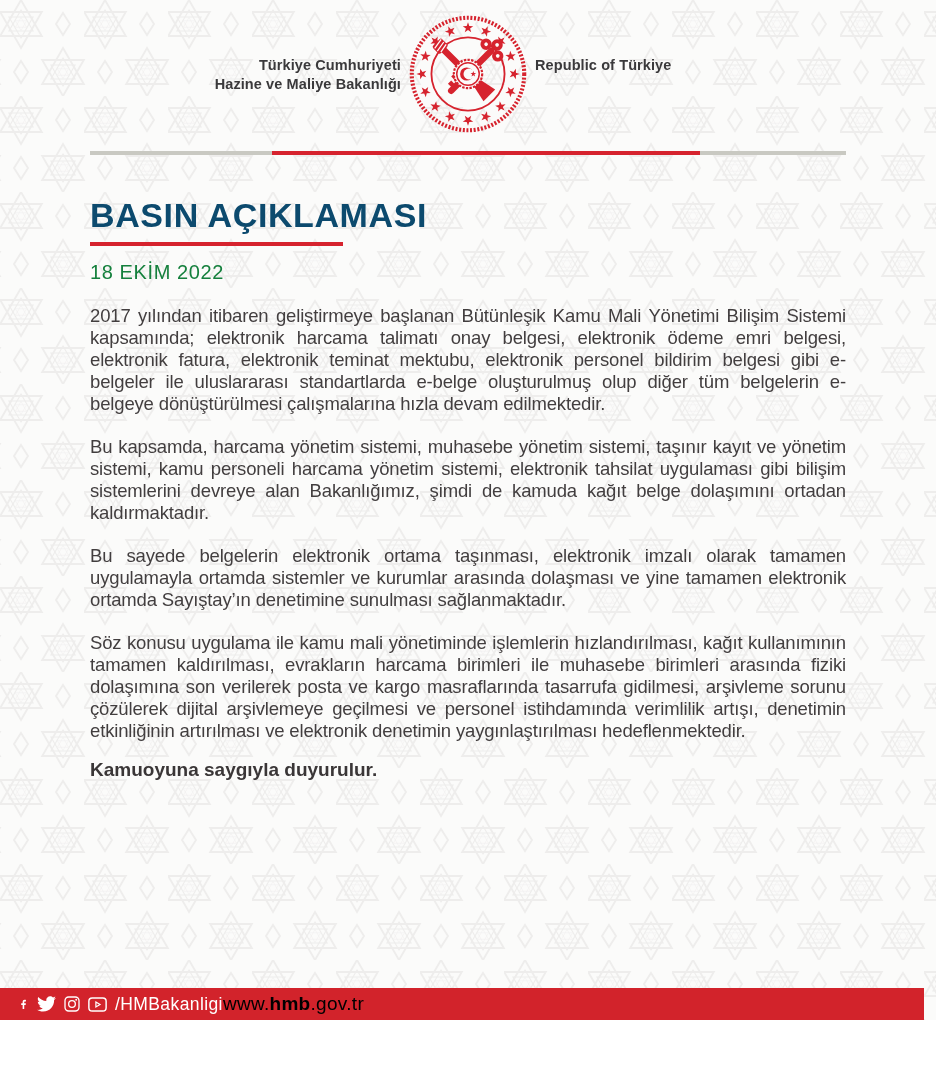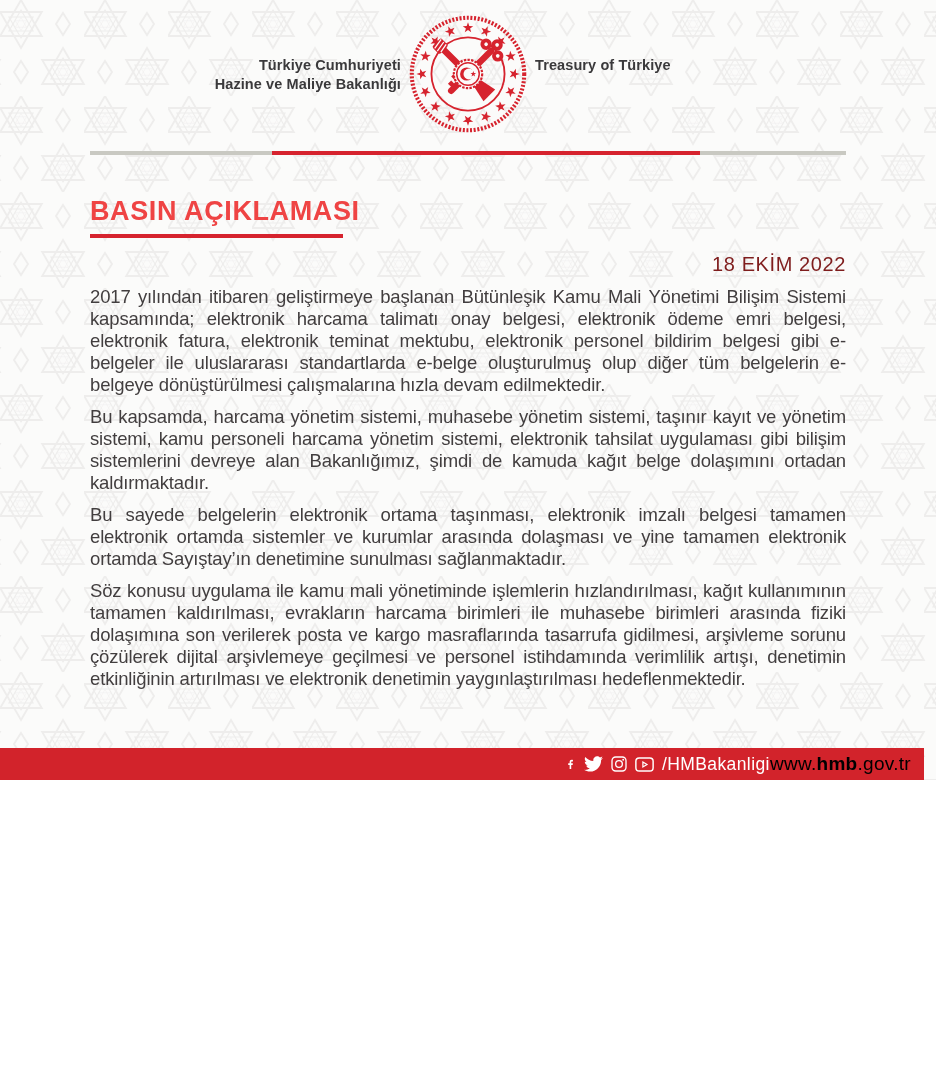--- a/index.html
+++ b/index.html
@@ -1,18 +1,18 @@
 <!DOCTYPE html>
 <html lang="tr"><head>
 <meta charset="utf-8">
 <style>
   * { margin:0; padding:0; box-sizing:border-box; }
   html,body { background:#ffffff; }
   .page {
-    position:relative; width:936px; height:780px; overflow:hidden;
+    position:relative; width:936px; height:1020px; overflow:hidden;
     background:#fbfbfa; font-family:"Liberation Sans", sans-serif;
     margin:0 auto;
   }
   .bg { position:absolute; inset:0; z-index:0; }
   .layer { position:relative; z-index:1; }
 
   
   .header { position:absolute; top:0; left:0; right:0; height:160px; }
   .org-block { position:absolute; top:56px; font-size:14.5px; line-height:19px;
     color:#3a393b; font-weight:bold; letter-spacing:0.1px; }
@@ -21,32 +21,32 @@
   .logo { position:absolute; top:10px; left:50%; transform:translateX(-50%); }
 
   
   .divider { position:absolute; top:151px; left:90px; width:756px; height:4px;
     background:#c9c9c2; }
   .divider-red { position:absolute; top:0; left:182px; width:428px; height:4px;
     background:#d6232e; }
 
   
   .content { position:absolute; top:196px; left:90px; width:756px; color:#423e3f; }
-  .doc-title { font-size:27px; font-weight:bold; color:#ef4444; letter-spacing:0.6px; }
+  .doc-title { font-size:34px; font-weight:bold; color:#0c4a6e; letter-spacing:0.6px; }
   .title-underline { width:253px; height:4px; background:#d6232e; margin-top:7px; }
-  .doc-date { text-align:right; font-size:20px; color:#7f1d1d; margin-top:15px;
+  .doc-date { font-size:20px; color:#15803d; margin-top:15px;
     letter-spacing:0.6px; }
   .content p { font-size:18.5px; line-height:22px; letter-spacing:-0.15px;
-    text-align:justify; margin-top:10px; }
+    text-align:justify; margin-top:21px; }
   .content p.first { }
   .closing { font-size:19px; font-weight:bold; margin-top:17px; color:#3a3637; }
 
   
   .footer { position:absolute; left:0; right:12px; bottom:0; height:32px;
-    background:#d2232b; display:flex; align-items:center; justify-content:flex-end;
+    background:#d2232b; display:flex; align-items:center; justify-content:flex-start;
     padding:0 13px 0 18px; z-index:2; }
   .social { display:flex; align-items:center; gap:8px; color:#ffffff; }
   .social svg { display:block; }
   .handle { font-size:17.5px; letter-spacing:0.4px; color:#ffffff; }
   .website { font-size:19px; color:#000000; letter-spacing:0.3px; }
   .website b { font-weight:bold; }
 </style>
 </head>
 <body>
 
@@ -131,38 +131,39 @@
           <circle cx="70" cy="70" r="15.5" fill="#fbfbfa" stroke="#d6232e" stroke-width="2.4" stroke-dasharray="2.6,1.4"></circle>
           <circle cx="70" cy="70" r="12.3" fill="#fbfbfa" stroke="#d6232e" stroke-width="1.6"></circle>
           <circle cx="68.5" cy="70" r="7.2"></circle>
           <circle cx="71" cy="70" r="5.9" fill="#fbfbfa"></circle>
           <use href="#star5" transform="translate(75.8,70) scale(0.55)"></use>
         </g>
       </svg>
     </div>
 
     <div class="org-block org-en">
-      <div>Treasury of Türkiye</div>
+      <div>Republic of Türkiye</div>
     </div>
   </div>
 
   <div class="divider layer">
     <div class="divider-red"></div>
   </div>
 
   <div class="content layer">
     <div class="doc-title">BASIN AÇIKLAMASI</div>
     <div class="title-underline"></div>
     <div class="doc-date">18 EKİM 2022</div>
 
     <p class="first">2017 yılından itibaren geliştirmeye başlanan Bütünleşik Kamu Mali Yönetimi Bilişim Sistemi kapsamında; elektronik harcama talimatı onay belgesi, elektronik ödeme emri belgesi, elektronik fatura, elektronik teminat mektubu, elektronik personel bildirim belgesi gibi e-belgeler ile uluslararası standartlarda e-belge oluşturulmuş olup diğer tüm belgelerin e-belgeye dönüştürülmesi çalışmalarına hızla devam edilmektedir.</p>
     <p>Bu kapsamda, harcama yönetim sistemi, muhasebe yönetim sistemi, taşınır kayıt ve yönetim sistemi, kamu personeli harcama yönetim sistemi, elektronik tahsilat uygulaması gibi bilişim sistemlerini devreye alan Bakanlığımız, şimdi de kamuda kağıt belge dolaşımını ortadan kaldırmaktadır.</p>
-    <p>Bu sayede belgelerin elektronik ortama taşınması, elektronik imzalı belgesi tamamen elektronik ortamda sistemler ve kurumlar arasında dolaşması ve yine tamamen elektronik ortamda Sayıştay’ın denetimine sunulması sağlanmaktadır.</p>
+    <p>Bu sayede belgelerin elektronik ortama taşınması, elektronik imzalı olarak tamamen uygulamayla ortamda sistemler ve kurumlar arasında dolaşması ve yine tamamen elektronik ortamda Sayıştay’ın denetimine sunulması sağlanmaktadır.</p>
     <p>Söz konusu uygulama ile kamu mali yönetiminde işlemlerin hızlandırılması, kağıt kullanımının tamamen kaldırılması, evrakların harcama birimleri ile muhasebe birimleri arasında fiziki dolaşımına son verilerek posta ve kargo masraflarında tasarrufa gidilmesi, arşivleme sorunu çözülerek dijital arşivlemeye geçilmesi ve personel istihdamında verimlilik artışı, denetimin etkinliğinin artırılması ve elektronik denetimin yaygınlaştırılması hedeflenmektedir.</p>
 
+    <div class="closing">Kamuoyuna saygıyla duyurulur.</div>
   </div>
 
   <div class="footer">
     <div class="social">
       <span>
         <svg viewBox="0 0 24 24" width="11" height="19">
             <path fill="#ffffff" d="M13.6 22v-9.1h3.1l.5-3.6h-3.6V7.1c0-1 .3-1.8 1.8-1.8h1.9V2.1C16.9 2 15.8 1.9 14.6 1.9c-2.7 0-4.5 1.6-4.5 4.7v2.7H7v3.6h3.1V22h3.5z"></path>
           </svg>
       </span>
       <span>

